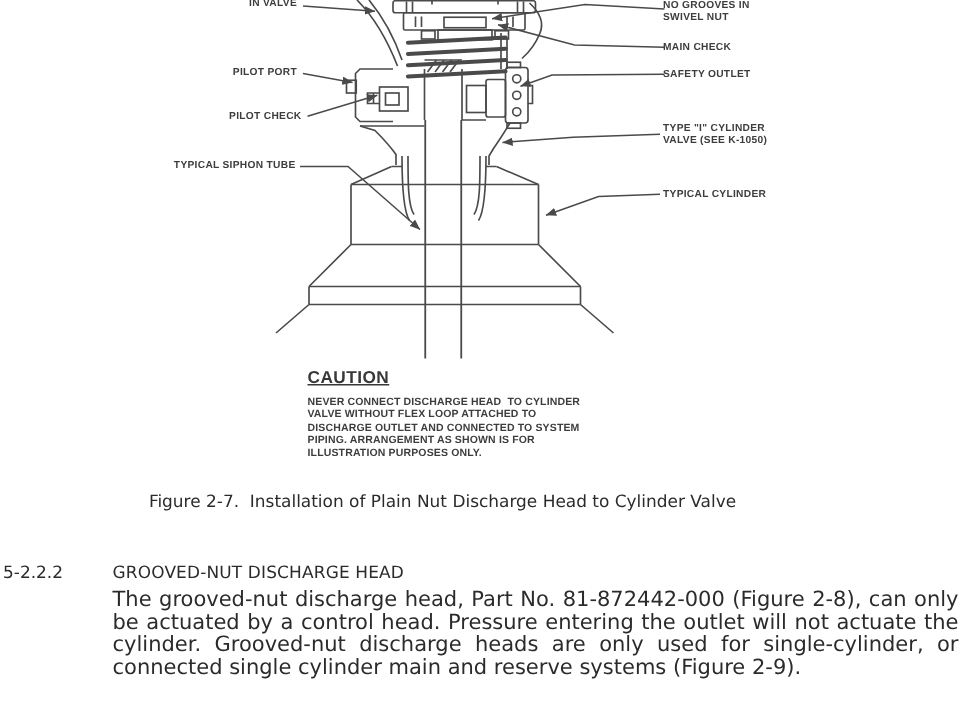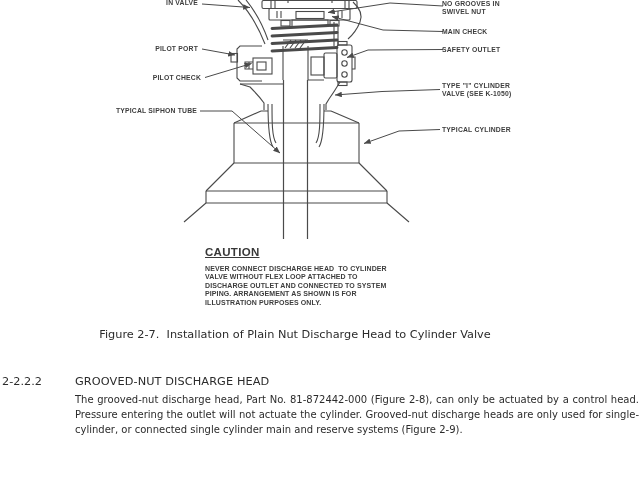--- a/index.html
+++ b/index.html
@@ -36,21 +36,21 @@
   }
   .fig-caption{
     position:absolute;left:25px;top:328px;width:540px;text-align:center;
     font-size:11.3px;color:#2b2b2b;white-space:pre;
   }
   .section-row{position:absolute;left:0;top:375px;width:640px;font-size:11.3px;color:#2b2b2b;}
   .sec-num{position:absolute;left:2px;top:0;}
   .sec-head{position:absolute;left:75px;top:0;letter-spacing:0.1px;text-align:center;}
   .para{
     position:absolute;left:75px;top:393px;width:564px;
-    font-size:10px;line-height:14.9px;color:#2b2b2b;
+    font-size:14px;line-height:14.9px;color:#2b2b2b;
     text-align:justify;letter-spacing:0px;
   }
 </style>
 </head>
 <body>
 
 <div class="page">
 
   <div class="diagram">
 
@@ -172,19 +172,19 @@
 VALVE WITHOUT FLEX LOOP ATTACHED TO
 DISCHARGE OUTLET AND CONNECTED TO SYSTEM
 PIPING. ARRANGEMENT AS SHOWN IS FOR
 ILLUSTRATION PURPOSES ONLY.</div>
     </div>
   </div>
 
   <div class="fig-caption">Figure 2-7.  Installation of Plain Nut Discharge Head to Cylinder Valve</div>
 
   <div class="section-row">
-    <span class="sec-num">2-2.2.2</span>
+    <span class="sec-num">5-2.2.2</span>
     <span class="sec-head">GROOVED-NUT DISCHARGE HEAD</span>
   </div>
 
   <div class="para">The grooved-nut discharge head, Part No. 81-872442-000 (Figure 2-8), can only be actuated by a control head. Pressure entering the outlet will not actuate the cylinder. Grooved-nut discharge heads are only used for single-cylinder, or connected single cylinder main and reserve systems (Figure 2-9).</div>
 
 </div>
 
 </body></html>

